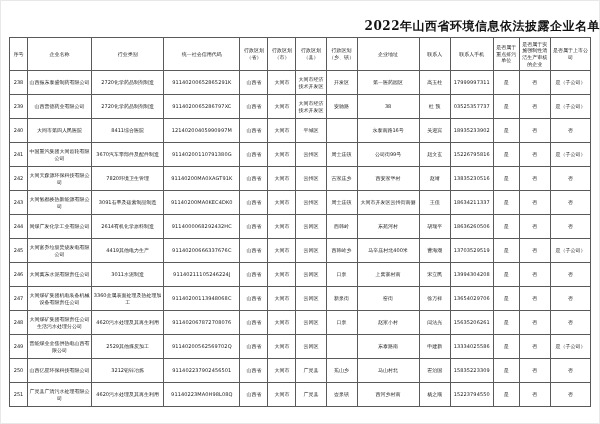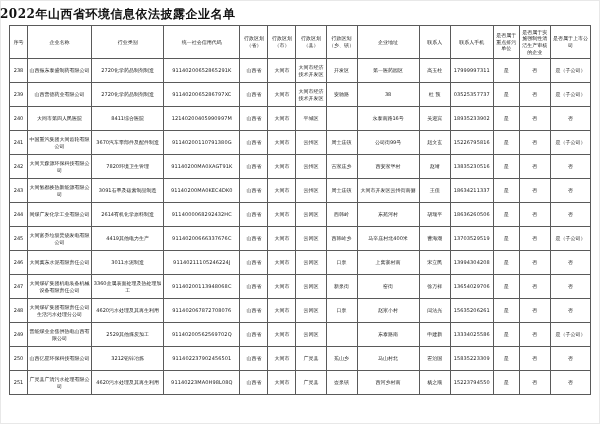--- a/index.html
+++ b/index.html
@@ -10,25 +10,25 @@
     color: #1c1c1c;
     overflow: hidden;
   }
   .page {
     position: relative;
     width: 600px; height: 424px;
     background: #fff;
     box-shadow: inset 0 0 0 1px #e8e8e8;
   }
   .title {
-    text-align: left;
+    text-align: right;
     font-weight: bold;
     font-size: 12px;
     line-height: 14px;
-    padding-top: 7px;
+    padding-top: 19px;
     letter-spacing: 0.5px;
     font-family: "DejaVu Serif", "Liberation Serif", serif;
     color: #111;
   }
   table.list {
     border-collapse: collapse;
     table-layout: fixed;
     width: 582px;
     margin: 4px auto 0 9px;
   }

